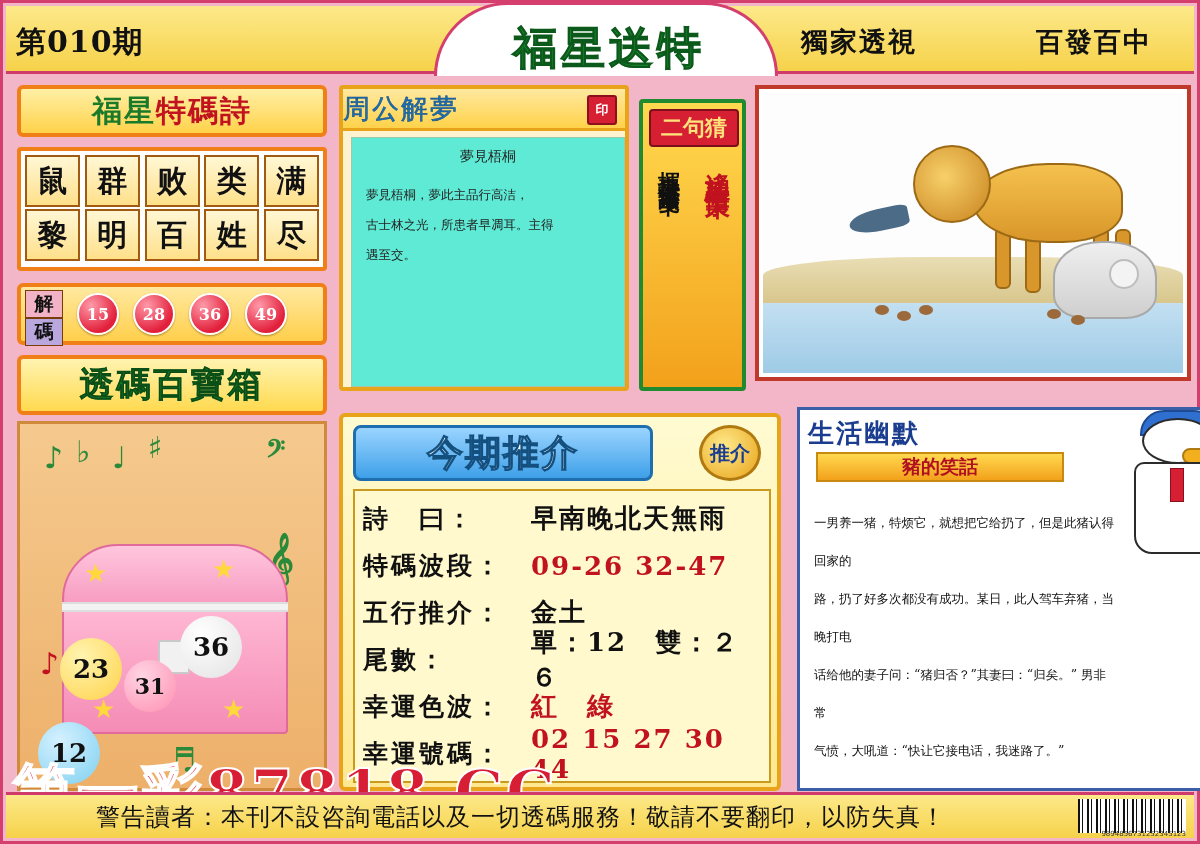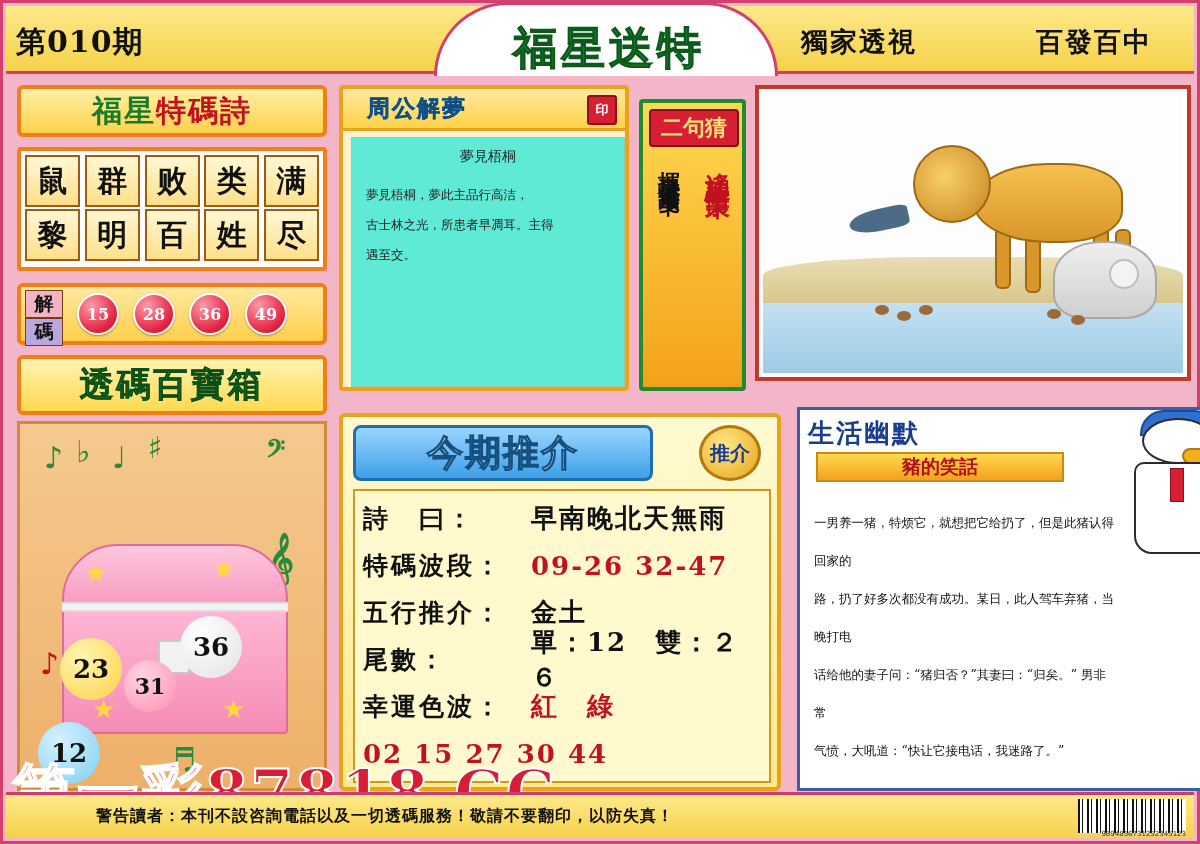--- a/index.html
+++ b/index.html
@@ -168,23 +168,23 @@
     background:#fdf3d0;
     border:4px solid #e8a31a; border-radius:4px;
   }
   #dream-header {
     position:absolute; left:0; top:0; width:100%; height:42px;
     background:linear-gradient(#ffe9a0,#ffd24a);
     border-bottom:3px solid #e8a31a;
     display:flex; align-items:center;
   }
   #dream-title {
-    margin-left:24px;
-    font-family:"DejaVu Serif","Liberation Serif",serif;
-    font-weight:bold; font-size:23px; color:#1b6fb5;
+    margin-left:0;
+    font-family:"DejaVu Serif","Liberation Serif",serif;
+    font-weight:normal; font-size:27px; color:#1b6fb5;
     letter-spacing:2px;
     -webkit-text-stroke:0.5px #0d4c83;
   }
   #dream-seal {
     position:absolute; right:8px; top:6px; width:30px; height:30px;
     background:#d61f33; border:2px solid #8c0f1d; border-radius:3px;
     color:#fff; font-size:13px; font-weight:bold;
     display:flex; align-items:center; justify-content:center;
   }
   #dream-body {
@@ -367,21 +367,21 @@
   
   .footer {
     position:absolute; left:3px; bottom:3px; width:1188px; height:46px;
     background:linear-gradient(#fde98a,#f6d24a);
     border-top:3px solid #cf3b6a;
     display:flex; align-items:center;
   }
   #footer-text {
     margin-left:90px;
     font-family:"DejaVu Serif","Liberation Serif",serif;
-    font-weight:bold; font-size:16px; color:#111; letter-spacing:1px;
+    font-weight:normal; font-size:24px; color:#111; letter-spacing:1px;
   }
   .barcode {
     position:absolute; right:8px; top:4px; width:108px; height:34px;
     background:repeating-linear-gradient(90deg,#111 0 2px,#fff 2px 4px,#111 4px 5px,#fff 5px 9px);
   }
   .barcode-num {
     position:absolute; right:8px; bottom:0px; font-size:7px; color:#333;
   }
 </style>
 </head>
@@ -503,20 +503,21 @@
       </div>
       <div class="tip-row">
         <div class="tip-label">尾數：</div>
         <div class="tip-value dark">單：12　雙：２６</div>
       </div>
       <div class="tip-row">
         <div class="tip-label">幸運色波：</div>
         <div class="tip-value">紅　綠</div>
       </div>
       <div class="tip-row">
+        <div class="tip-label">幸運號碼：</div>
         <div class="tip-value">02 15 27 30 44</div>
       </div>
     </div>
   </div>
 
   <div class="panel" id="art-box">
     <div class="art-inner">
       <div class="water"></div>
       <div class="shore"></div>
       <div class="lion-leg" style="left:232px; top:134px;"></div>

